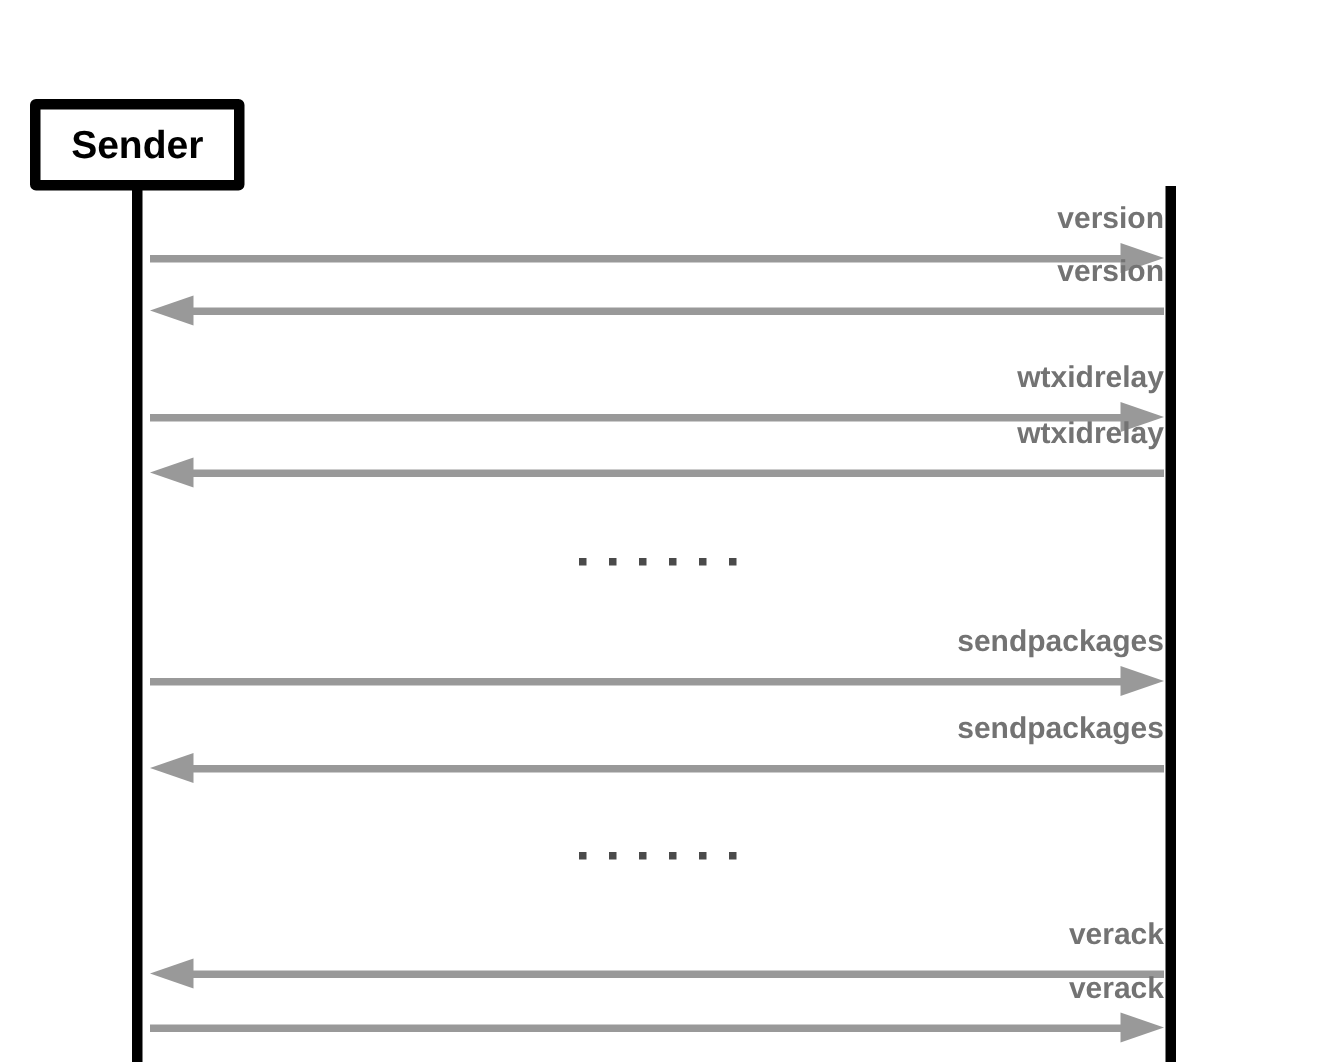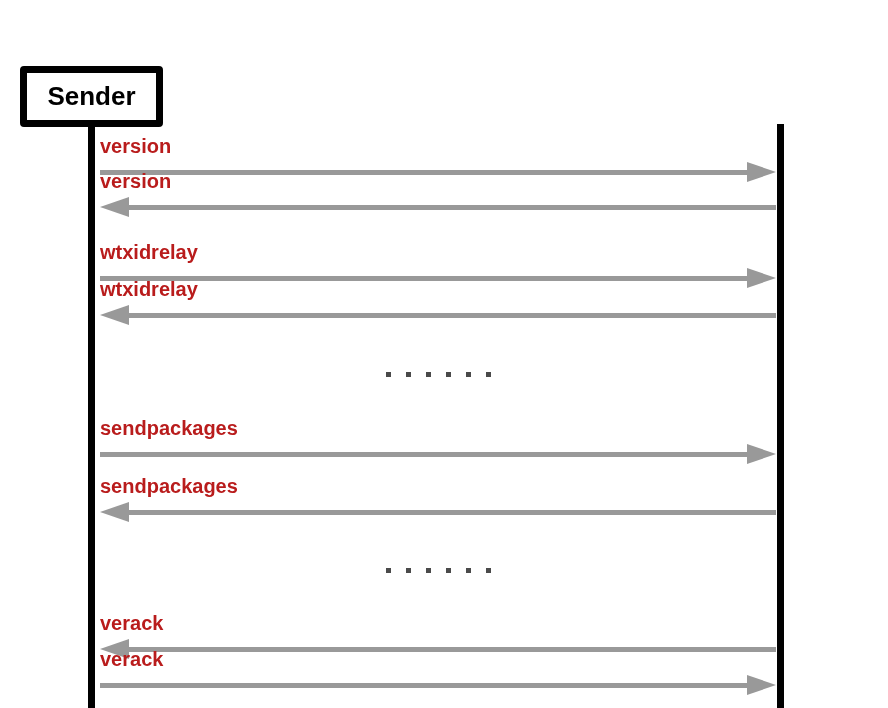--- a/index.html
+++ b/index.html
@@ -45,25 +45,25 @@
   
   .msg {
     position: absolute;
     left: 100px;
     width: 676px;
     display: flex;
     flex-direction: column;
     z-index: 1;
   }
   .msg .label {
-    text-align: left;
+    text-align: right;
     font-weight: bold;
     font-size: 20px;
     line-height: 26px;
-    color: #b91c1c;
+    color: #737373;
     margin-bottom: 3px;
   }
   .msg .arrow { position: relative; height: 21px; }
   .msg .shaft {
     position: absolute;
     top: 8px;
     height: 5px;
     background: #999999;
   }
   .msg.right .shaft { left: 0; right: 24px; }

